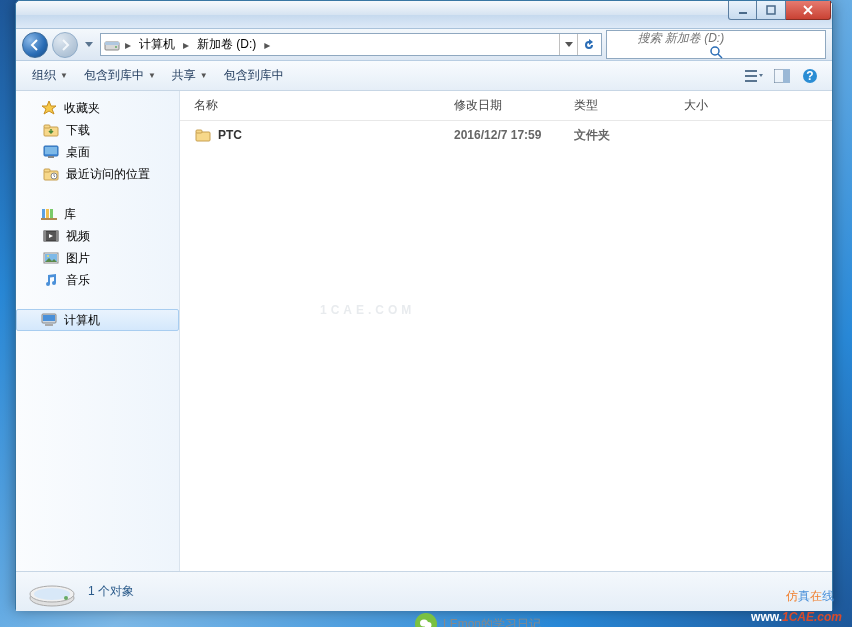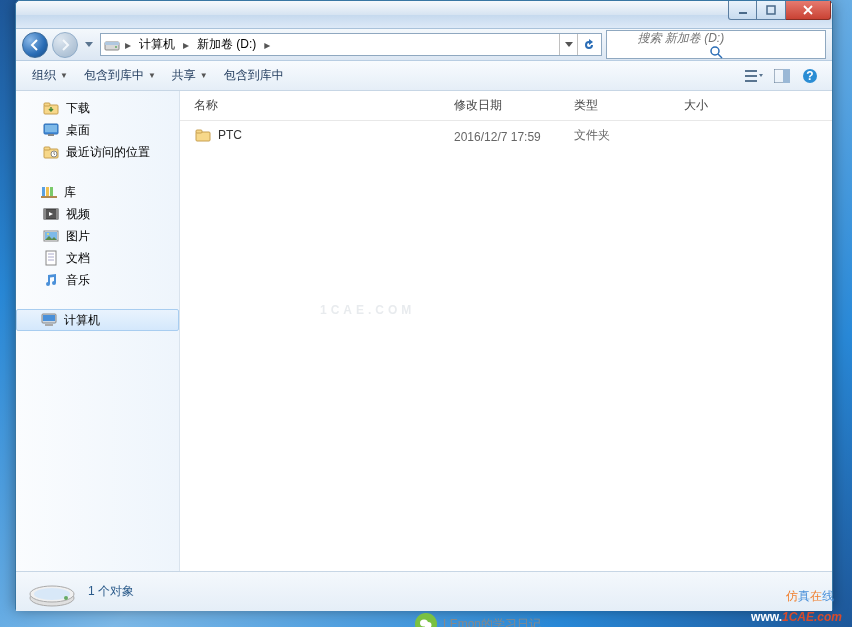--- a/index.html
+++ b/index.html
@@ -62,21 +62,21 @@
 .sicon { width: 18px; height: 18px; display:inline-flex;align-items:center;justify-content:center; flex-shrink:0;}
 
 .content { flex: 1; background: #fff; display:flex; flex-direction:column;}
 .columns { display: flex; padding: 4px 8px; color: #444; border-bottom: 1px solid #e8e8e8; }
 .col { padding: 2px 6px; cursor: pointer; }
 .col.name { width: 260px; }
 .col.date { width: 120px; }
 .col.type { width: 110px; }
 .col.size { width: 80px; }
 .filelist { flex:1; padding: 2px 8px; position:relative;}
-.filerow { display: flex; align-items: flex-end; padding: 1px 0; cursor: pointer; }
+.filerow { display: flex; align-items: center; padding: 1px 0; cursor: pointer; font-weight: bold; }
 .fcell { padding: 2px 6px; color: #333; }
 .fcell.name { width: 260px; display:flex; align-items:center; gap:6px;}
 .fcell.date { width: 120px; color: #666;}
 .fcell.type { width: 110px; color: #666;}
 .fcell.size { width: 80px; color: #666;}
 
 .watermark1 { position:absolute; top:160px; left:140px; font-size:36px; font-weight:bold; color:rgba(180,190,200,0.3); letter-spacing:4px; pointer-events:none;}
 .footer-wm { position:absolute; bottom:-8px; left:415px; display:flex;align-items:center;gap:6px; z-index:50; color:#888;}
 .wm-badge { width:22px;height:22px;border-radius:50%;background:#7ac142;color:#fff;display:flex;align-items:center;justify-content:center;font-size:14px;}
 
@@ -211,20 +211,29 @@
           <circle cx="8" cy="8" r="7" fill="#2a8dd4"></circle>
           <text x="8" y="12" text-anchor="middle" fill="#fff" font-size="11" font-weight="bold">?</text>
         </svg>
     </div>
   </div>
 
   <div class="body">
     <div class="sidebar">
 
       <div class="side-group">
+        <div class="side-header">
+          <span class="exp">▷</span>
+          <span class="sicon">
+            <svg width="16" height="16" viewBox="0 0 16 16">
+                <path d="M8 1 L10 6 L15 6 L11 9 L13 14 L8 11 L3 14 L5 9 L1 6 L6 6 Z" fill="#f7c94a" stroke="#c89020"></path>
+              </svg>
+          </span>
+          <span>收藏夹</span>
+        </div>
         <div class="side-item">
           <span class="sicon">
               <svg width="16" height="16" viewBox="0 0 16 16">
                 <rect x="1" y="5" width="14" height="9" rx="1" fill="#f7d88a" stroke="#c8a050"></rect>
                 <rect x="1" y="3" width="6" height="3" rx="1" fill="#f7d88a" stroke="#c8a050"></rect>
                 <path d="M8 7 L8 11 M6 9 L8 11 L10 9" stroke="#4a8a3a" stroke-width="1.5" fill="none"></path>
               </svg>
             </span>
           <span>下载</span>
         </div>
@@ -278,29 +287,20 @@
         <div class="side-item">
           <span class="sicon">
               <svg width="16" height="16" viewBox="0 0 16 16">
                 <rect x="1" y="3" width="14" height="10" fill="#fff" stroke="#888"></rect>
                 <rect x="2" y="4" width="12" height="8" fill="#7db9e8"></rect>
                 <circle cx="5" cy="6" r="1" fill="#f0e060"></circle>
                 <path d="M2 12 L6 8 L9 11 L11 9 L14 12 Z" fill="#5a8a4a"></path>
               </svg>
             </span>
           <span>图片</span>
-        </div>
-        <div class="side-item">
-          <span class="sicon">
-              <svg width="16" height="16" viewBox="0 0 16 16">
-                <rect x="3" y="1" width="10" height="14" fill="#fff" stroke="#888"></rect>
-                <path d="M5 4 L11 4 M5 7 L11 7 M5 10 L11 10" stroke="#aac"></path>
-              </svg>
-            </span>
-          <span>文档</span>
         </div>
         <div class="side-item">
           <span class="sicon">
               <svg width="16" height="16" viewBox="0 0 16 16">
                 <path d="M5 3 L13 2 L13 11 A2 2 0 1 1 11 9 L11 5 L7 5.5 L7 12 A2 2 0 1 1 5 10 Z" fill="#4a90d9"></path>
               </svg>
             </span>
           <span>音乐</span>
         </div>
       </div>

